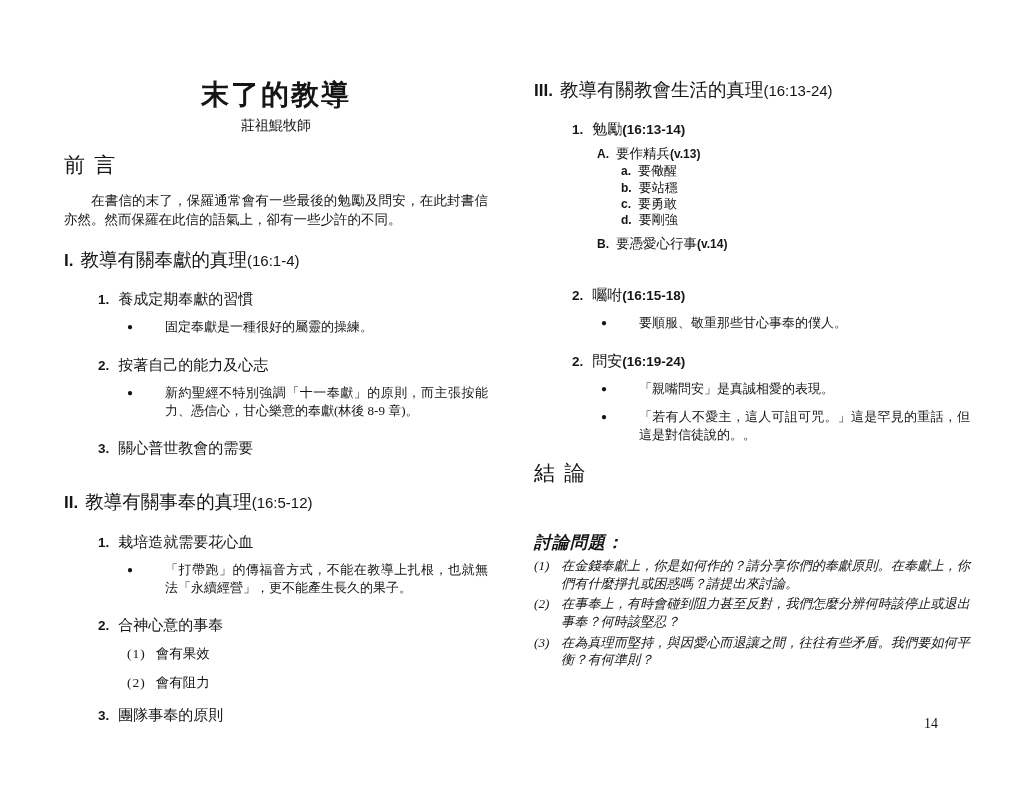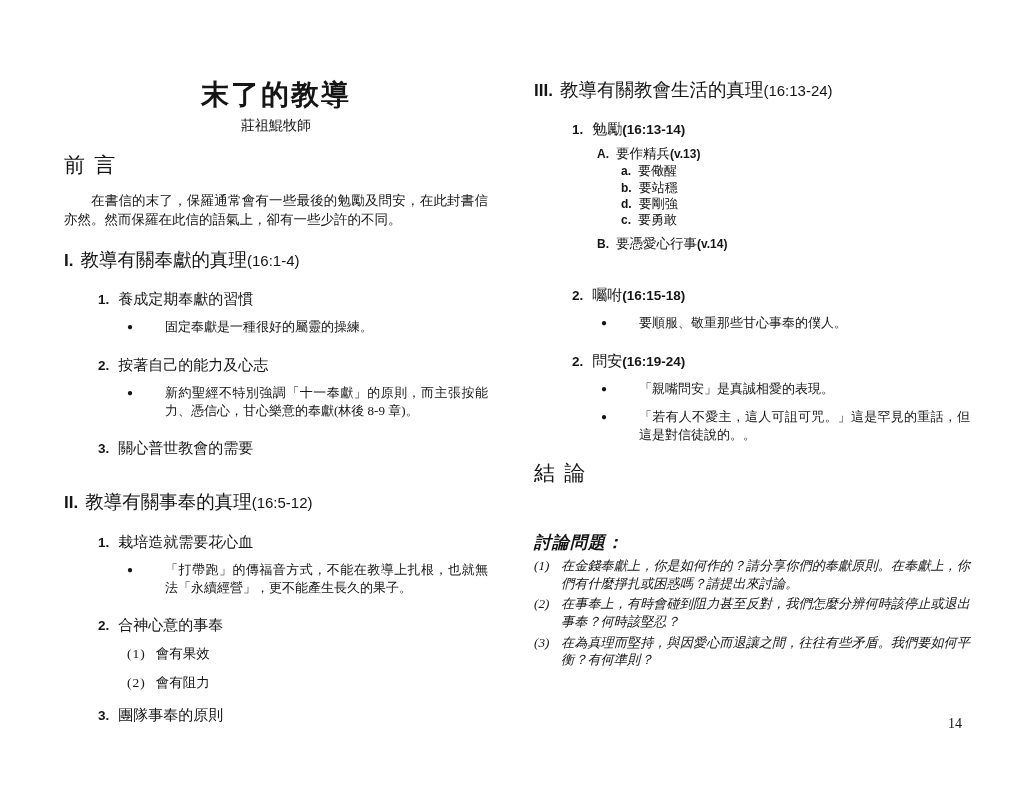--- a/index.html
+++ b/index.html
@@ -68,21 +68,21 @@
   .gap-before { margin-top:33px; }
   .conclusion-heading { margin-top:15px; }
 
   
   .dq-heading { margin-top:44px; font-size:17px; font-style:italic; font-weight:bold; letter-spacing:1px; }
   .dq { display:flex; margin-top:3px; font-style:italic; font-size:13.2px; line-height:1.33; }
   .dq:first-of-type { margin-top:14px; }
   .dq-num { flex:0 0 27px; }
   .dq-text { text-align:justify; }
 
-  .page-number { position:absolute; left:948px; top:716px; font-size:14px; }
+  .page-number { position:absolute; left:924px; top:716px; font-size:14px; }
 </style>
 </head>
 <body>
 
 <div class="page">
 
   <div class="col col-left">
 
     <div class="doc-title">末了的教導</div>
     <div class="doc-author">莊祖鯤牧師</div>
@@ -130,22 +130,22 @@
 
     <div class="sec-heading" style="margin-top:0;"><span class="sec-num">III.</span><span>教導有關教會生活的真理</span><span class="sec-ref">(16:13-24)</span></div>
 
     <div class="items" style="margin-left:38px;">
       <div class="item mt-big"><span class="item-num">1.</span><span>勉勵</span><span class="item-ref">(16:13-14)</span></div>
 
       <div class="sub"><span class="sub-letter">A.</span><span>要作精兵</span><span class="sub-ref">(v.13)</span></div>
 
       <div class="pt"><span class="pt-letter">a.</span><span>要儆醒</span></div>
       <div class="pt"><span class="pt-letter">b.</span><span>要站穩</span></div>
+      <div class="pt"><span class="pt-letter">c.</span><span>要勇敢</span></div>
       <div class="pt"><span class="pt-letter">d.</span><span>要剛強</span></div>
-      <div class="pt"><span class="pt-letter">c.</span><span>要勇敢</span></div>
 
       <div class="sub"><span class="sub-letter">B.</span><span>要憑愛心行事</span><span class="sub-ref">(v.14)</span></div>
 
       <div class="item gap-before"><span class="item-num">2.</span><span>囑咐</span><span class="item-ref">(16:15-18)</span></div>
       <div class="bullet-row">
           <span class="bullet-glyph">●</span>
           <span class="bullet-text">要順服、敬重那些甘心事奉的僕人。</span>
         </div>
 
       <div class="item mt-big"><span class="item-num">2.</span><span>問安</span><span class="item-ref">(16:19-24)</span></div>

